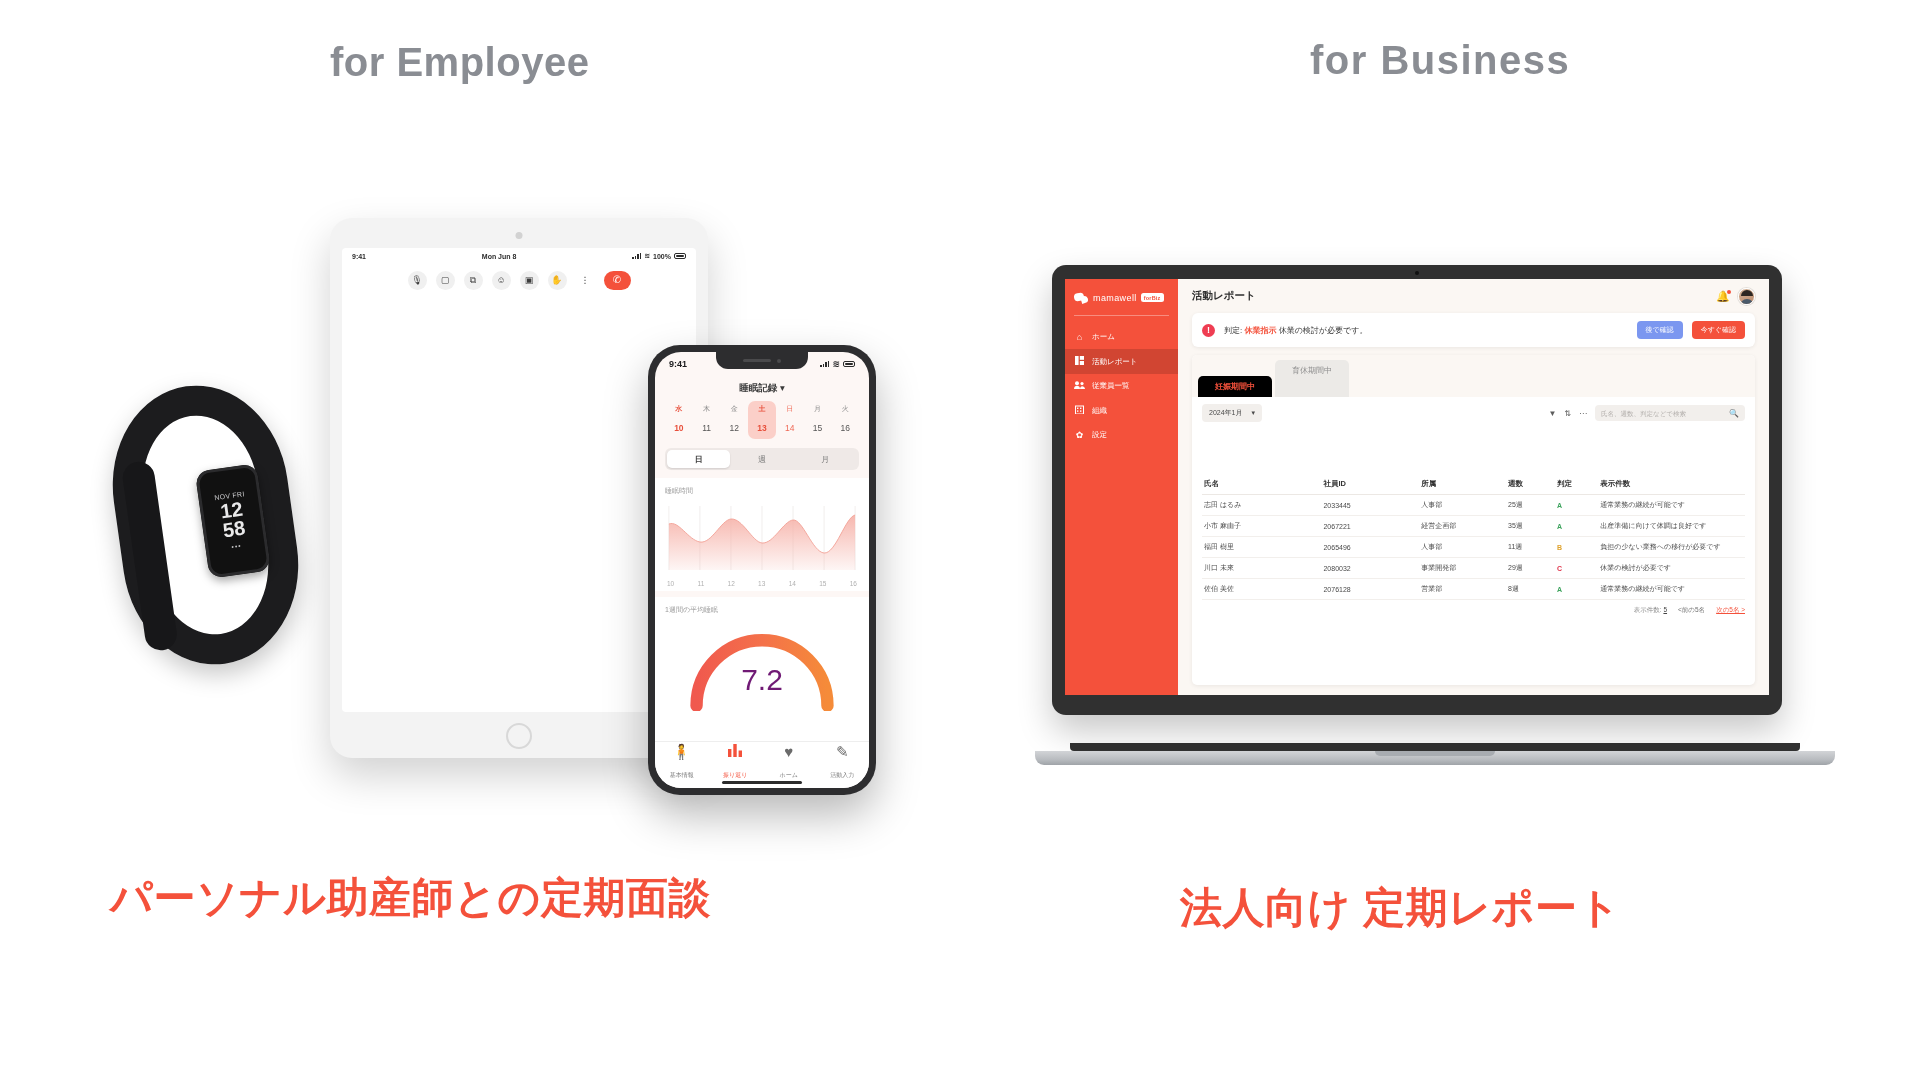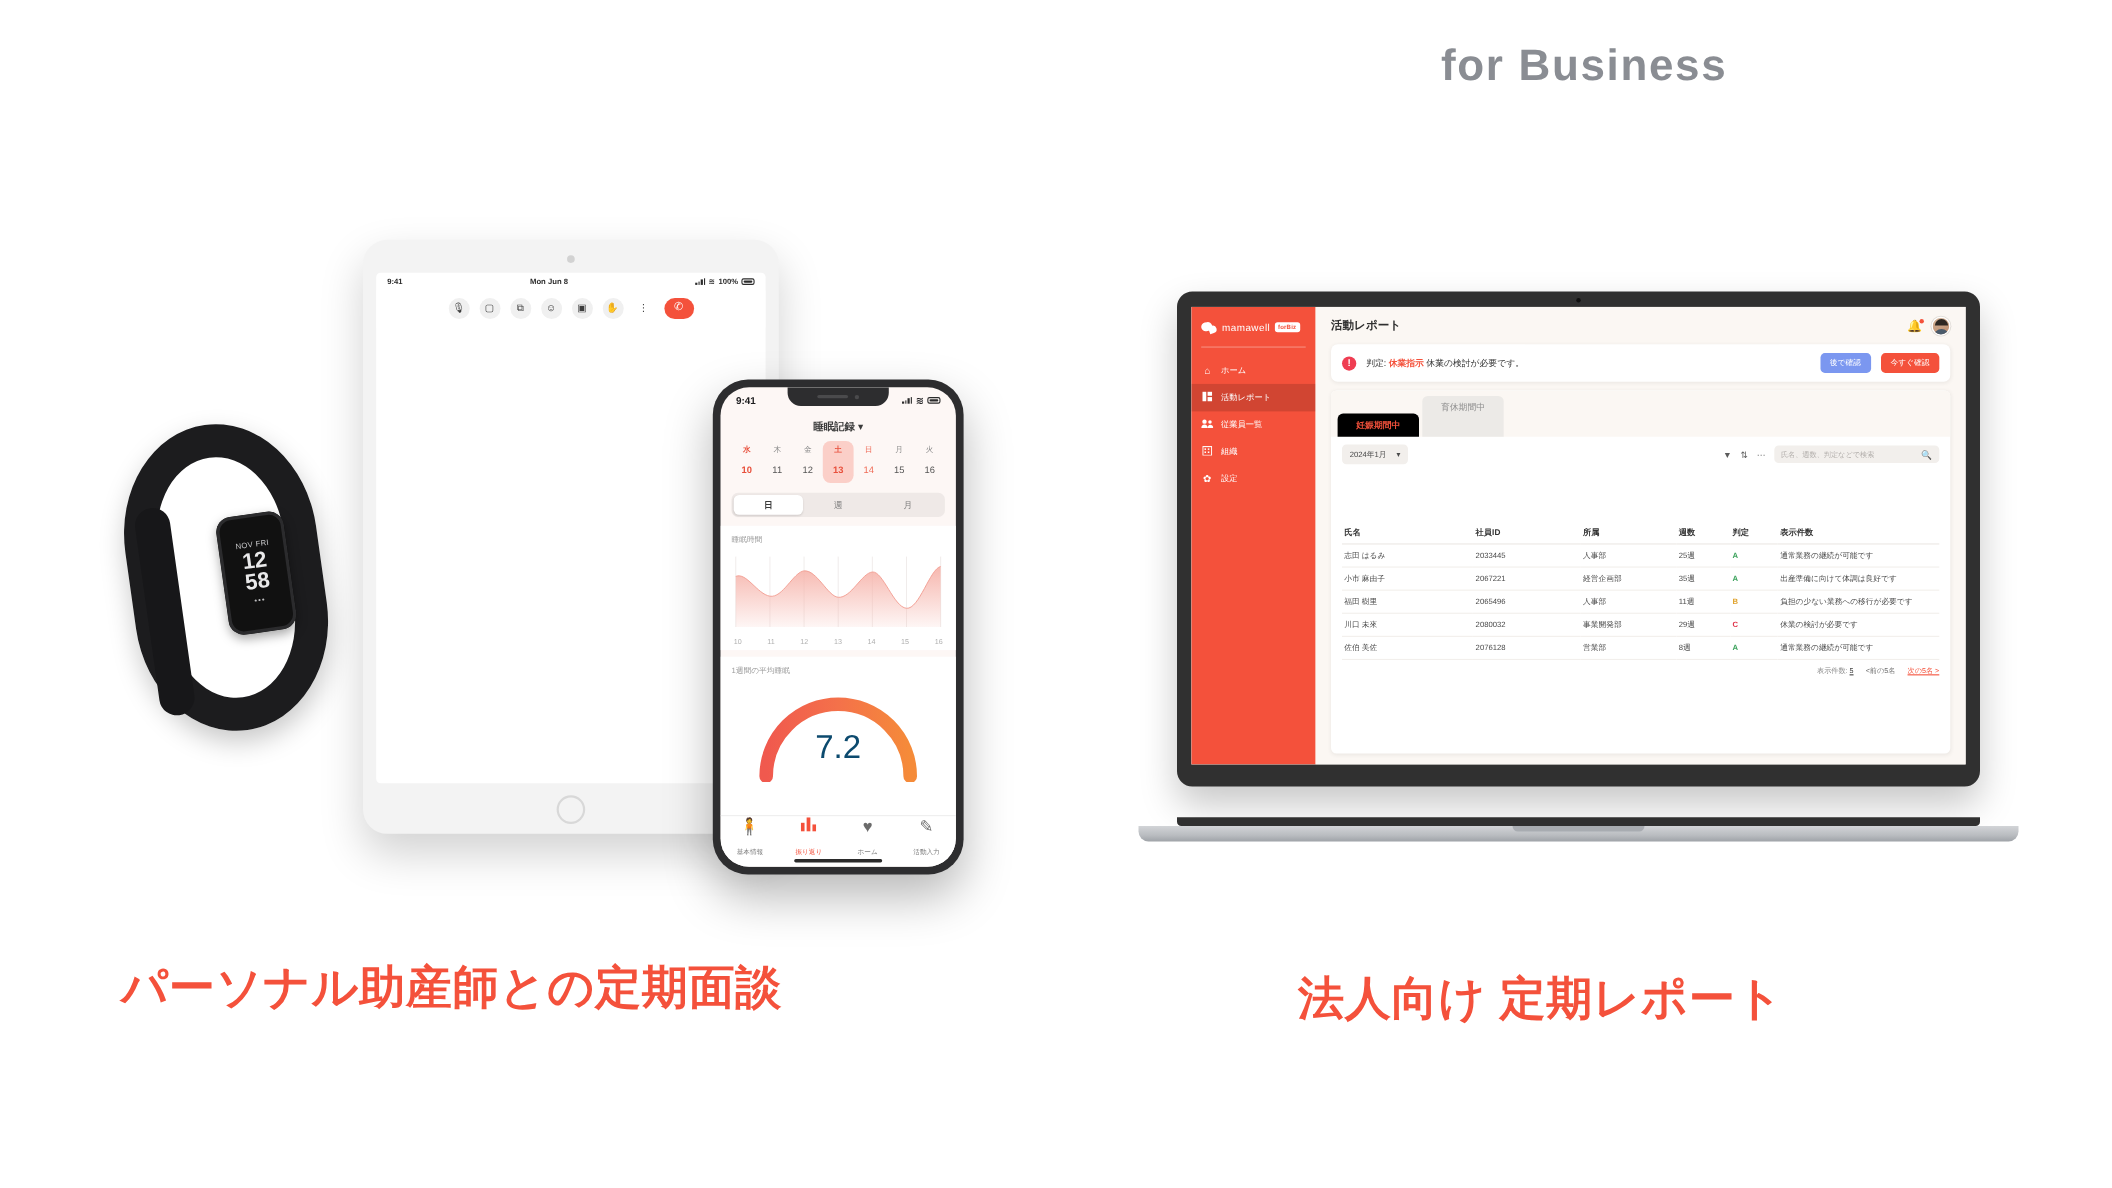--- a/index.html
+++ b/index.html
@@ -191,39 +191,39 @@
   .card-label{ font-size:7px; color:#9a9a9a; margin-bottom:4px;}
   .chart-wrap{ position:relative; height:78px; }
   .chart-wrap svg{ display:block; width:100%; height:100%; }
   .xaxis{ display:flex; justify-content:space-between; padding:2px 2px 0; }
   .xaxis span{ font-size:6.5px; color:#b0b0b0; }
 
   .gauge-card{ background:#fff; padding:8px 10px 10px; flex:1;}
   .gauge-wrap{ position:relative; height:92px; display:flex; align-items:flex-end; justify-content:center;}
   .gauge-val{
     position:absolute; left:50%; top:44px; transform:translateX(-50%);
-    font-size:30px; color:#0c4a6e; font-weight:300;
+    font-size:30px; color:#701a75; font-weight:300;
   }
   .tabbar{
     flex:0 0 46px; background:#fff; border-top:1px solid #eee;
     display:flex; align-items:center; padding-bottom:7px;
   }
   .tab{ flex:1; text-align:center; }
   .tab .ic{ display:block; height:19px; line-height:19px; font-size:15px; color:#6b6b6b; margin-bottom:2px;}
   .tab .lb{ font-size:6px; color:#7a7a7a; }
   .tab.on .ic, .tab.on .lb{ color:#f4513b; }
   .home-ind{
     position:absolute; left:50%; bottom:4px; transform:translateX(-50%);
     width:80px;height:3.5px;border-radius:2px;background:#2b2b2b;
   }
 
   
   .laptop{ position:absolute; left:1035px; top:265px; width:800px; height:500px;}
   .lid{
-    position:absolute; left:35px; top:0; width:730px; height:450px;
+    position:absolute; left:17px; top:0; width:730px; height:450px;
     background:#303030; border-radius:14px; padding:14px 13px 20px;
     box-shadow: 0 16px 34px rgba(0,0,0,.22);
   }
   .lid-cam{
     position:absolute; left:50%; top:6px; transform:translateX(-50%);
     width:4px;height:4px;border-radius:50%;background:#101010;
   }
   .lscreen{ width:100%; height:100%; background:#fbf7f3; overflow:hidden; display:flex;}
   .lbase{
     position:absolute; left:0; bottom:0; width:800px; height:14px;
@@ -348,20 +348,21 @@
   }
   .tfoot .lnk{ color:#6f6f6f; }
   .tfoot .nx{ color:#f4513b; text-decoration:underline; }
   .tfoot u{ color:#444; }
 </style>
 </head>
 <body>
 
 <div class="stage">
 
+  <div class="section-head head-employee">for Employee</div>
   <div class="section-head head-business">for  Business</div>
 
   <div class="left-group">
 
     <div class="band">
       <div class="band-strap"></div>
       <div class="band-face">
         <div class="band-date">NOV FRI</div>
         <div class="band-time">12</div>
         <div class="band-time">58</div>

